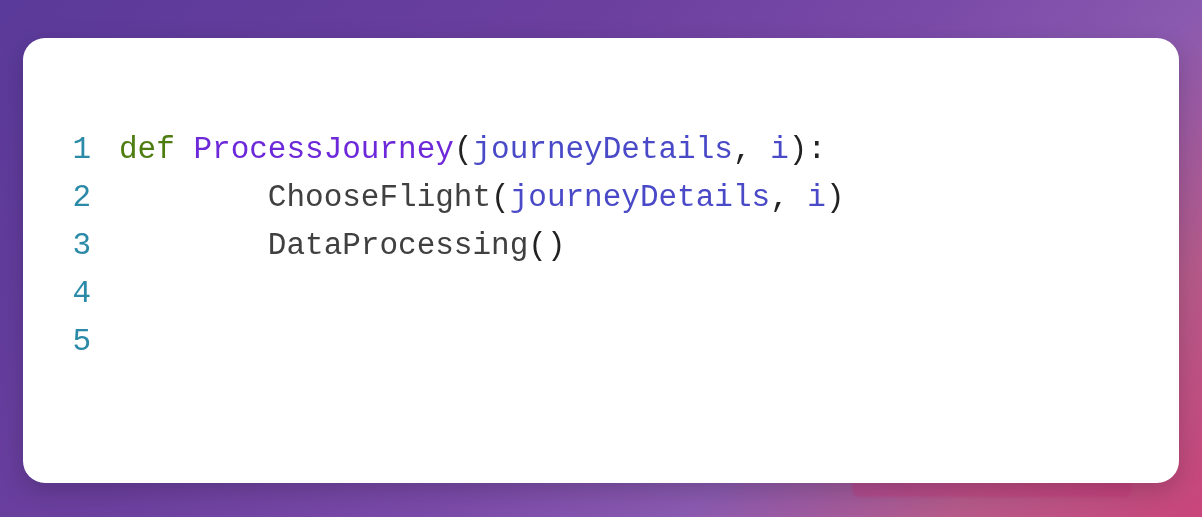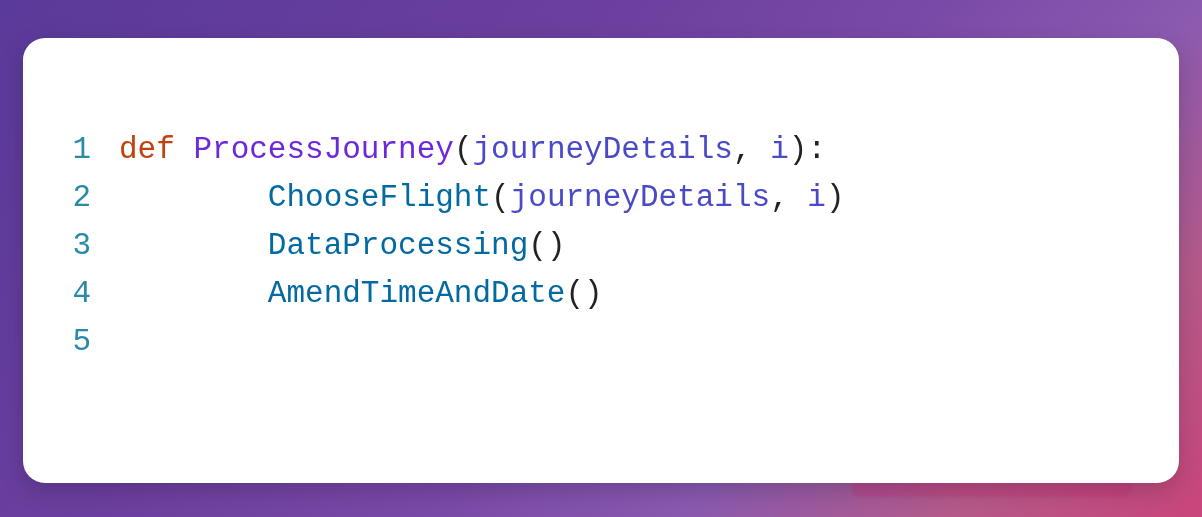--- a/index.html
+++ b/index.html
@@ -48,25 +48,25 @@
       color: #2a8aa8;
       width: 56px;
       text-align: right;
       padding-right: 28px;
       flex-shrink: 0;
       font-weight: 400;
     }
     .line-content {
       white-space: pre;
     }
-    .tok-keyword { color: #c2410c; font-weight: 500; }
+    .tok-keyword { color: #4d7c0f; font-weight: 500; }
     .tok-funcdef { color: #6d28d9; }
     .tok-param   { color: #4a4ac8; }
     .tok-punct   { color: #222222; }
-    .tok-call    { color: #0369a1; }
+    .tok-call    { color: #404040; }
     .tok-arg     { color: #4a4ac8; }
     .indent      { display: inline-block; }
   </style>
 </head>
 <body>
 
 <div class="code-card">
   <div class="code-block">
 
     <div class="code-line">
@@ -79,21 +79,20 @@
       <span class="line-content"><span class="indent">        </span><span class="tok-call">ChooseFlight</span><span class="tok-punct">(</span><span class="tok-arg">journeyDetails</span><span class="tok-punct">,</span><span> </span><span class="tok-arg">i</span><span class="tok-punct">)</span></span>
     </div>
 
     <div class="code-line">
       <span class="line-num">3</span>
       <span class="line-content"><span class="indent">        </span><span class="tok-call">DataProcessing</span><span class="tok-punct">(</span><span class="tok-punct">)</span></span>
     </div>
 
     <div class="code-line">
       <span class="line-num">4</span>
-      <span class="line-content"><span class="indent">        </span><span class="tok-call">AmendTimeAndDate</span><span class="tok-punct">(</span><span class="tok-punct">)</span></span>
     </div>
 
     <div class="code-line">
       <span class="line-num">5</span>
     </div>
 
   </div>
 </div>
 
 </body></html>

